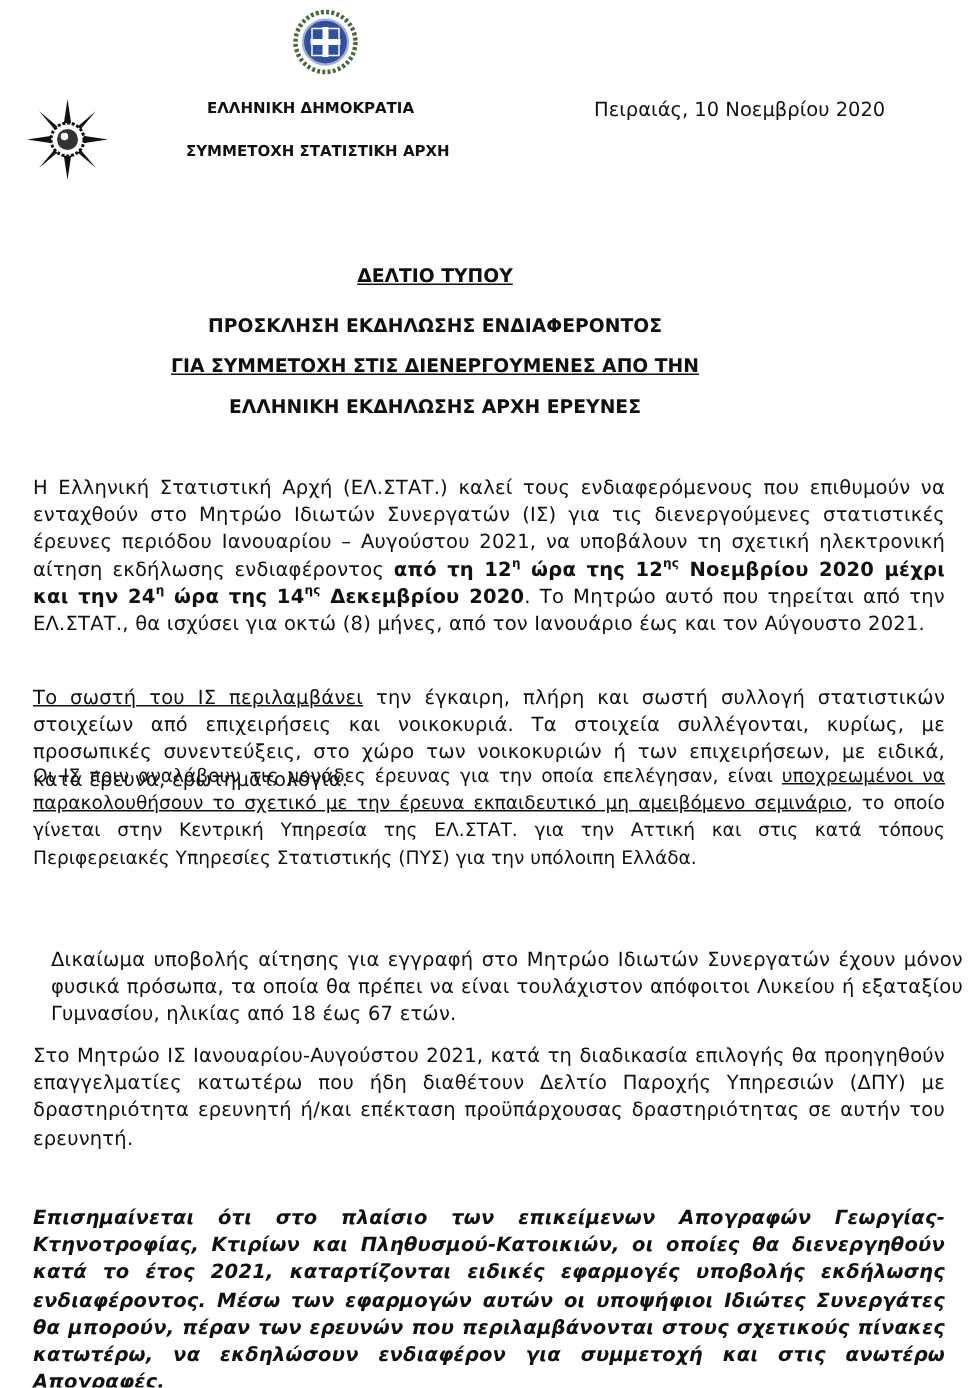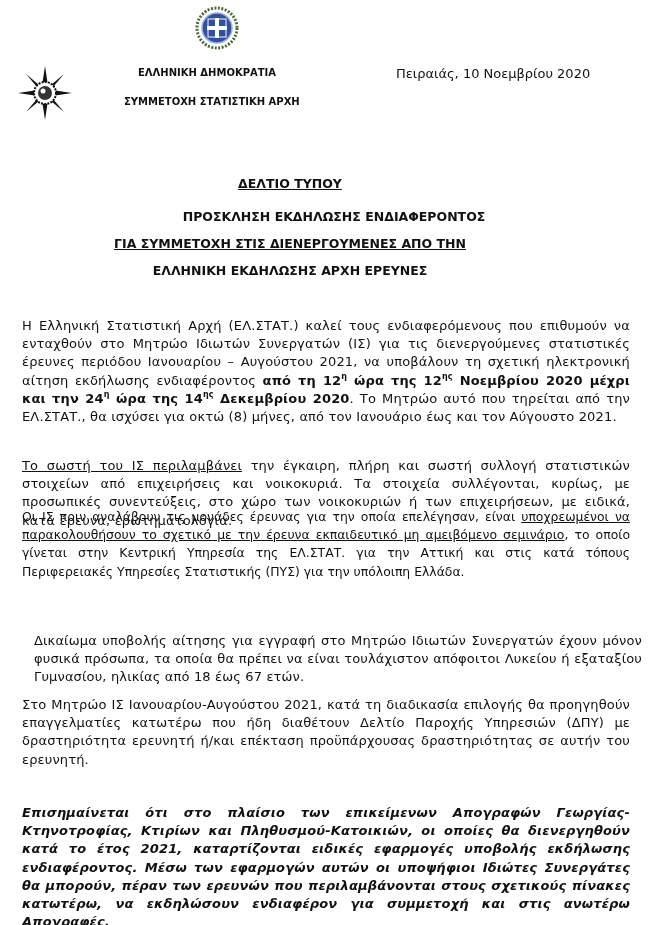--- a/index.html
+++ b/index.html
@@ -46,21 +46,21 @@
     <circle cx="27" cy="27" r="7" fill="#333"></circle>
     <circle cx="25" cy="25" r="2.5" fill="#fff"></circle>
   </svg>
 </div>
 
 <div class="abs hdr" style="left:138px; top:67px;">ΕΛΛΗΝΙΚΗ ΔΗΜΟΚΡΑΤΙΑ</div>
 <div class="abs hdr" style="left:124px; top:96px;">ΣΥΜΜΕΤΟΧΗ ΣΤΑΤΙΣΤΙΚΗ ΑΡΧΗ</div>
 <div class="abs date" style="left:396px; top:66px;">Πειραιάς, 10  Νοεμβρίου 2020</div>
 
 <div class="abs center u" style="top:176px;">ΔΕΛΤΙΟ ΤΥΠΟΥ</div>
-<div class="abs center" style="top:209px;padding-left:44px;">ΠΡΟΣΚΛΗΣΗ ΕΚΔΗΛΩΣΗΣ ΕΝΔΙΑΦΕΡΟΝΤΟΣ</div>
+<div class="abs center" style="top:209px;">ΠΡΟΣΚΛΗΣΗ ΕΚΔΗΛΩΣΗΣ ΕΝΔΙΑΦΕΡΟΝΤΟΣ</div>
 <div class="abs center" style="top:236px;text-decoration:underline;">ΓΙΑ ΣΥΜΜΕΤΟΧΗ ΣΤΙΣ ΔΙΕΝΕΡΓΟΥΜΕΝΕΣ ΑΠΟ ΤΗΝ</div>
 <div class="abs center" style="top:263px;">ΕΛΛΗΝΙΚΗ ΕΚΔΗΛΩΣΗΣ ΑΡΧΗ ΕΡΕΥΝΕΣ</div>
 
 <div class="abs para" style="top:317px;">
   <span>Η Ελληνική Στατιστική Αρχή (ΕΛ.ΣΤΑΤ.) καλεί τους ενδιαφερόμενους που επιθυμούν να ενταχθούν στο Μητρώο Ιδιωτών Συνεργατών (ΙΣ) για τις διενεργούμενες στατιστικές έρευνες περιόδου Ιανουαρίου – Αυγούστου 2021, να υποβάλουν τη σχετική ηλεκτρονική αίτηση εκδήλωσης ενδιαφέροντος </span><span class="b"><span>από τη 12</span><sup>η</sup><span> ώρα της 12</span><sup>ης</sup><span> Νοεμβρίου 2020 μέχρι και την 24</span><sup>η</sup><span> ώρα της 14</span><sup>ης</sup><span> Δεκεμβρίου 2020</span></span><span>. Το Μητρώο αυτό που τηρείται από την ΕΛ.ΣΤΑΤ., θα ισχύσει για οκτώ (8) μήνες, από τον Ιανουάριο έως και τον Αύγουστο 2021.</span>
 </div>
 
 <div class="abs para" style="top:457px;">
   <span class="u">Το σωστή του ΙΣ περιλαμβάνει</span><span> την έγκαιρη, πλήρη και σωστή συλλογή στατιστικών στοιχείων από επιχειρήσεις και νοικοκυριά. Τα στοιχεία συλλέγονται, κυρίως, με προσωπικές συνεντεύξεις, στο χώρο των νοικοκυριών ή των επιχειρήσεων, με ειδικά, κατά έρευνα, ερωτηματολόγια.</span>
 </div>

